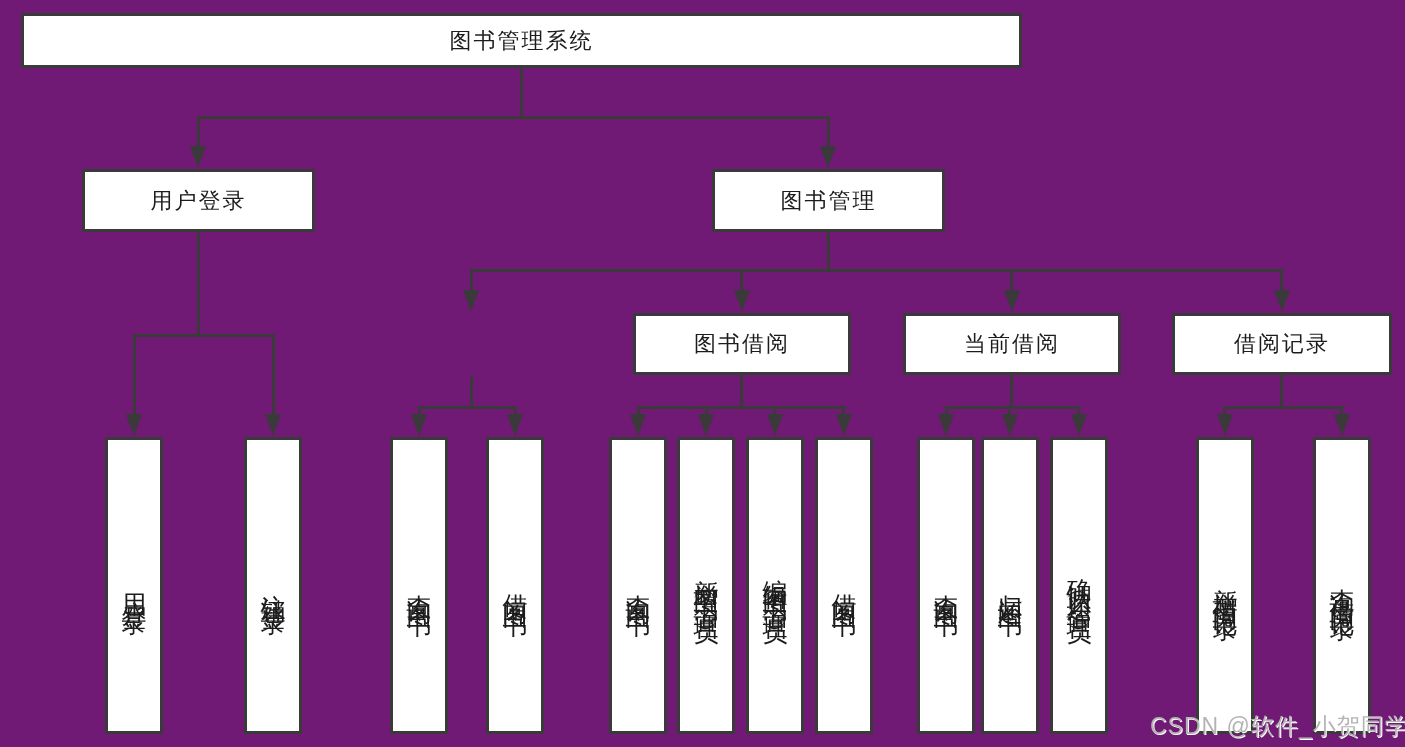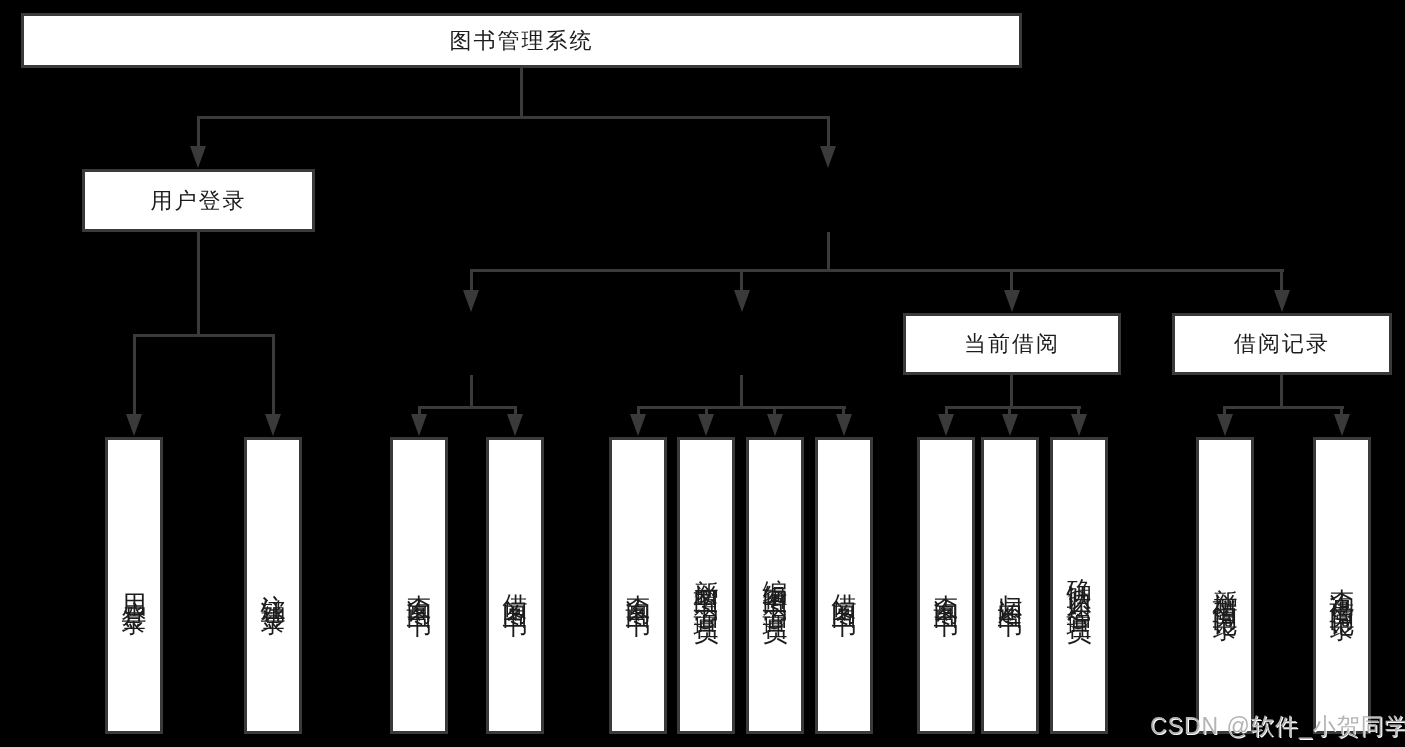--- a/index.html
+++ b/index.html
@@ -1,19 +1,19 @@
 <!DOCTYPE html>
 <html><head>
 <meta charset="utf-8">
 <style>
   html,body{margin:0;padding:0;background:#ffffff;}
   #canvas{
     position:relative;
     width:1405px;height:747px;
-    background:#000000;
+    background:#701a75;
     font-family:"Liberation Sans", sans-serif;
     overflow:hidden;
   }
   .hbox{
     position:absolute;
     box-sizing:border-box;
     border:3px solid #3a3a3a;
     background:#ffffff;
     display:flex;align-items:center;justify-content:center;
     font-size:22px;color:#1c1c1c;
@@ -68,39 +68,45 @@
 
   <div class="hline" style="left:197px;top:116px;width:633px;"></div>
   <div class="vline" style="left:197px;top:116px;height:32px;"></div>
   <div class="arrow" style="left:190px;top:146px;"></div>
   <div class="vline" style="left:827px;top:116px;height:32px;"></div>
   <div class="arrow" style="left:820px;top:146px;"></div>
 
   <div class="hbox" style="left:82px;top:169px;width:233px;height:63px;">
     <span>用户登录</span>
   </div>
+  <div class="hbox" style="left:712px;top:169px;width:233px;height:63px;">
+    <span>图书管理</span>
+  </div>
 
   <div class="vline" style="left:197px;top:232px;height:104px;"></div>
   <div class="hline" style="left:133px;top:334px;width:141px;"></div>
   <div class="vline" style="left:133px;top:334px;height:84px;"></div>
   <div class="arrow" style="left:126px;top:414px;"></div>
   <div class="vline" style="left:272px;top:334px;height:84px;"></div>
   <div class="arrow" style="left:265px;top:414px;"></div>
 
   <div class="vline" style="left:827px;top:232px;height:40px;"></div>
   <div class="hline" style="left:470px;top:269px;width:814px;"></div>
   <div class="vline" style="left:470px;top:269px;height:24px;"></div>
   <div class="arrow" style="left:463px;top:290px;"></div>
   <div class="vline" style="left:740px;top:269px;height:24px;"></div>
   <div class="arrow" style="left:734px;top:290px;"></div>
   <div class="vline" style="left:1010px;top:269px;height:24px;"></div>
   <div class="arrow" style="left:1004px;top:290px;"></div>
   <div class="vline" style="left:1280px;top:269px;height:24px;"></div>
   <div class="arrow" style="left:1274px;top:290px;"></div>
 
+  <div class="hbox" style="left:633px;top:313px;width:218px;height:62px;">
+    <span>图书借阅</span>
+  </div>
   <div class="hbox" style="left:1172px;top:313px;width:220px;height:62px;">
     <span>借阅记录</span>
   </div>
   <div class="hbox" style="left:903px;top:313px;width:218px;height:62px;">
     <span>当前借阅</span>
   </div>
 
   <div class="vline" style="left:470px;top:375px;height:34px;"></div>
   <div class="hline" style="left:418px;top:406px;width:99px;"></div>
   <div class="vline" style="left:418px;top:406px;height:10px;"></div>

